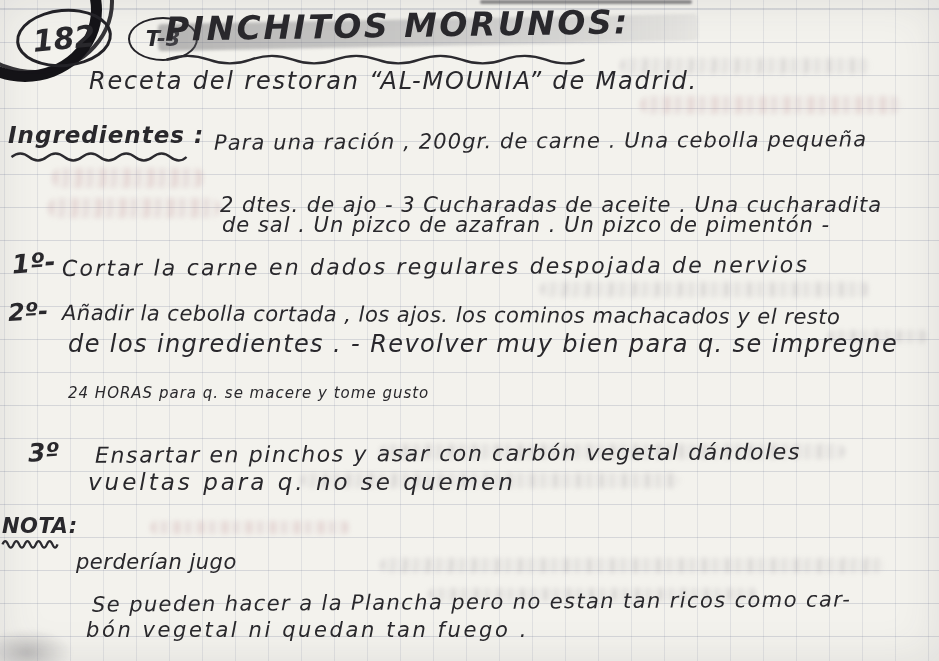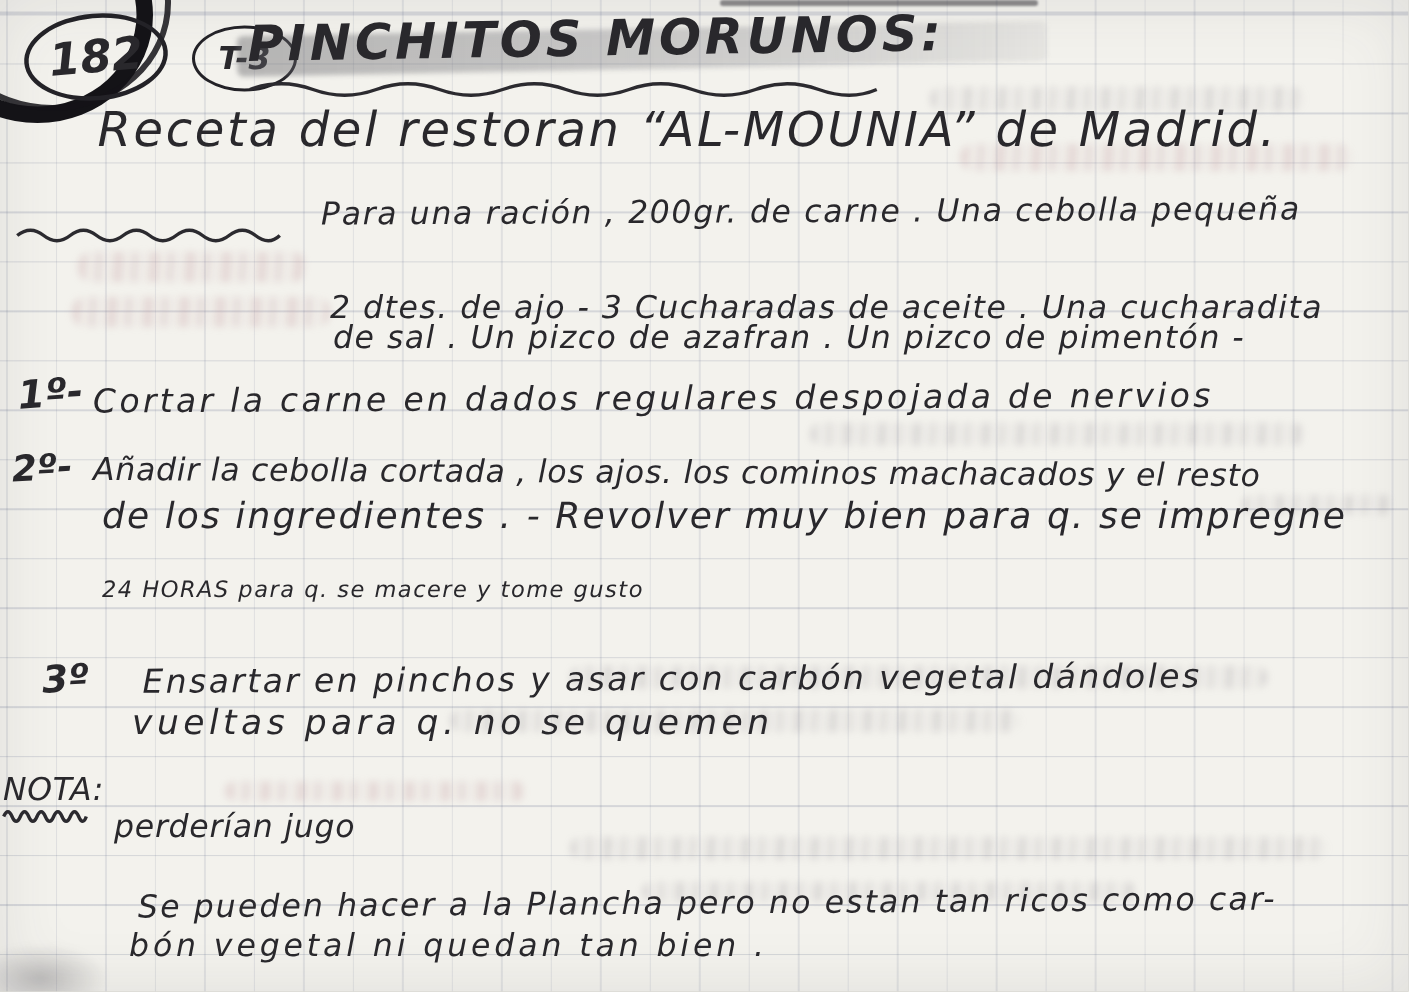--- a/index.html
+++ b/index.html
@@ -77,43 +77,44 @@
   <div class="badge" style="left:128px;top:17px;width:66px;height:40px;font-size:21px;border-width:2.5px;">
     <span>T-3</span>
   </div>
 
   <div class="highlight" style="left:158px;top:19px;width:540px;height:27px;transform:rotate(-1.1deg);"></div>
   <div class="hw" style="left:165px;top:7px;font-size:33px;font-weight:bold;letter-spacing:2.5px;transform:rotate(-0.9deg);">PINCHITOS MORUNOS:</div>
   <svg class="wavy" style="left:163px;top:51px;" width="425" height="13" viewBox="0 0 121 12" preserveAspectRatio="none">
     <path d="M1 8 Q7 1 13 8 T25 8 T37 8 T49 8 T61 8 T73 8 T85 8 T97 8 T109 8 T120 8"></path>
   </svg>
 
-  <div class="hw" style="left:65px;top:68px;font-size:32px;letter-spacing:1.8px;text-align:center;">Receta del restoran “AL-MOUNIA” de Madrid.</div>
+  <div class="hw" style="left:89px;top:68px;font-size:24px;letter-spacing:1.8px;text-align:center;">Receta del restoran “AL-MOUNIA” de Madrid.</div>
 
+  <div class="hw" style="left:8px;top:122px;font-size:23px;font-weight:bold;letter-spacing:1px;">Ingredientes :</div>
   <svg class="wavy" style="left:10px;top:149px;" width="178" height="12" viewBox="0 0 121 12" preserveAspectRatio="none">
     <path d="M1 8 Q7 1 13 8 T25 8 T37 8 T49 8 T61 8 T73 8 T85 8 T97 8 T109 8 T120 8"></path>
   </svg>
   <div class="hw" style="left:214px;top:129px;font-size:21px;letter-spacing:1.1px;transform:rotate(-0.3deg);">Para una ración , 200gr. de carne . Una cebolla pequeña</div>
   <div class="hw" style="left:220px;top:157px;font-size:21px;letter-spacing:1px;margin-top:36px;">2 dtes. de ajo - 3 Cucharadas de aceite . Una cucharadita</div>
   <div class="hw" style="left:222px;top:213px;font-size:21px;letter-spacing:1px;">de sal . Un pizco de azafran . Un pizco de pimentón -</div>
 
   <div class="hw" style="left:12px;top:249px;font-size:26px;font-weight:bold;transform:rotate(-4deg);">1º-</div>
   <div class="hw" style="left:62px;top:254px;font-size:22px;letter-spacing:2.2px;transform:rotate(-0.3deg);">Cortar la carne en dados regulares despojada de nervios</div>
 
   <div class="hw" style="left:8px;top:299px;font-size:24px;font-weight:bold;transform:rotate(-3deg);">2º-</div>
   <div class="hw" style="left:62px;top:303px;font-size:21px;letter-spacing:0.5px;transform:rotate(0.3deg);">Añadir la cebolla cortada , los ajos. los cominos machacados y el resto</div>
   <div class="hw" style="left:68px;top:331px;font-size:24px;letter-spacing:1.4px;">de los ingredientes . - Revolver muy bien para q. se impregne</div>
   <div class="hw" style="left:68px;top:385px;font-size:15px;letter-spacing:1px;">24 HORAS para q. se macere y tome gusto</div>
 
   <div class="hw" style="left:28px;top:439px;font-size:25px;font-weight:bold;transform:rotate(-3deg);">3º</div>
   <div class="hw" style="left:95px;top:441px;font-size:22px;letter-spacing:1.6px;transform:rotate(-0.3deg);">Ensartar en pinchos y asar con carbón vegetal dándoles</div>
   <div class="hw" style="left:88px;top:469px;font-size:23px;letter-spacing:3px;">vueltas para q. no se quemen</div>
 
-  <div class="hw" style="left:2px;top:514px;font-size:21px;font-weight:normal;letter-spacing:0.5px;">NOTA:</div>
+  <div class="hw" style="left:2px;top:514px;font-size:21px;font-weight:bold;letter-spacing:0.5px;">NOTA:</div>
   <svg class="wavy" style="left:2px;top:537px;" width="56" height="11" viewBox="0 0 121 12" preserveAspectRatio="none">
     <path d="M1 8 Q7 1 13 8 T25 8 T37 8 T49 8 T61 8 T73 8 T85 8 T97 8 T109 8 T120 8"></path>
   </svg>
-  <div class="hw" style="left:76px;top:539px;font-size:21px;letter-spacing:0.5px;">perderían jugo</div>
+  <div class="hw" style="left:76px;top:550px;font-size:21px;letter-spacing:0.5px;">perderían jugo</div>
 
   <div class="hw" style="left:92px;top:590px;font-size:21px;letter-spacing:1.4px;transform:rotate(-0.4deg);">Se pueden hacer a la Plancha pero no estan tan ricos como car-</div>
-  <div class="hw" style="left:86px;top:618px;font-size:21px;letter-spacing:2.6px;">bón vegetal ni quedan tan bien .</div>
+  <div class="hw" style="left:86px;top:618px;font-size:21px;letter-spacing:2.6px;">bón vegetal ni quedan tan fuego .</div>
 
 </div>
 
 </body></html>

